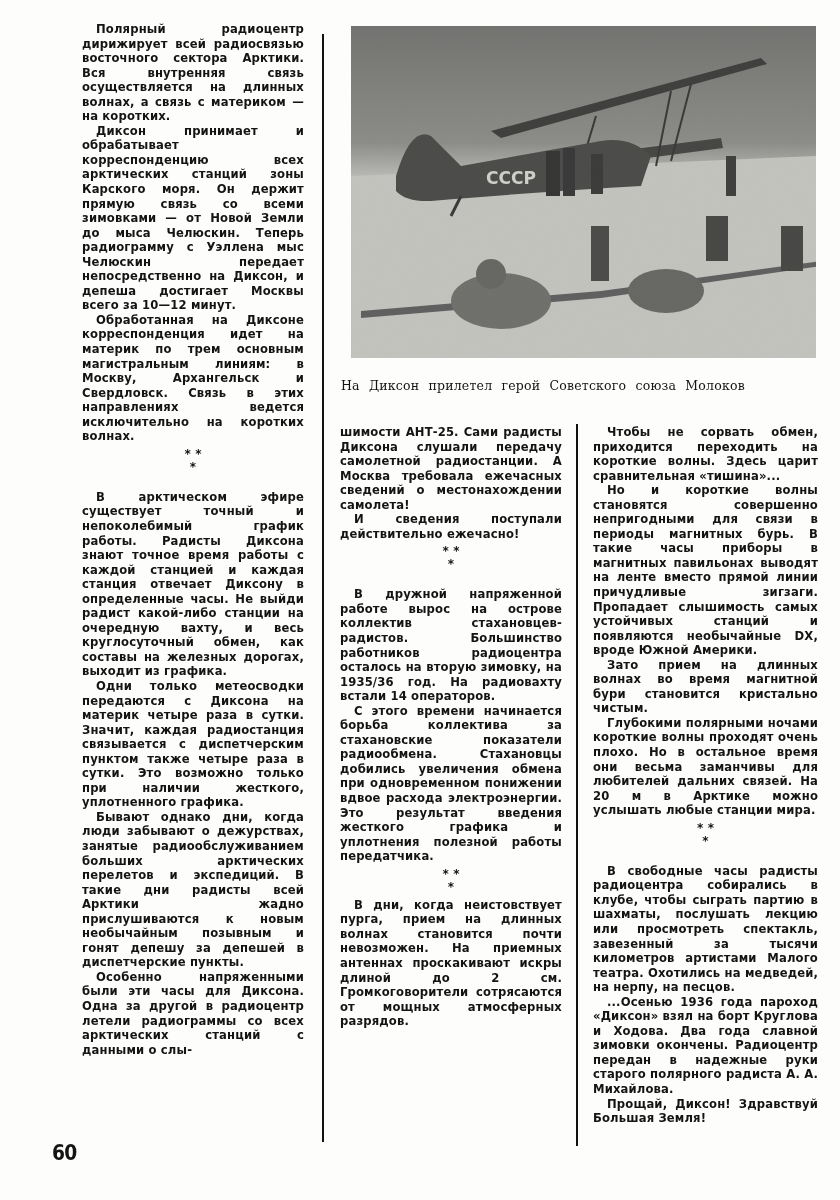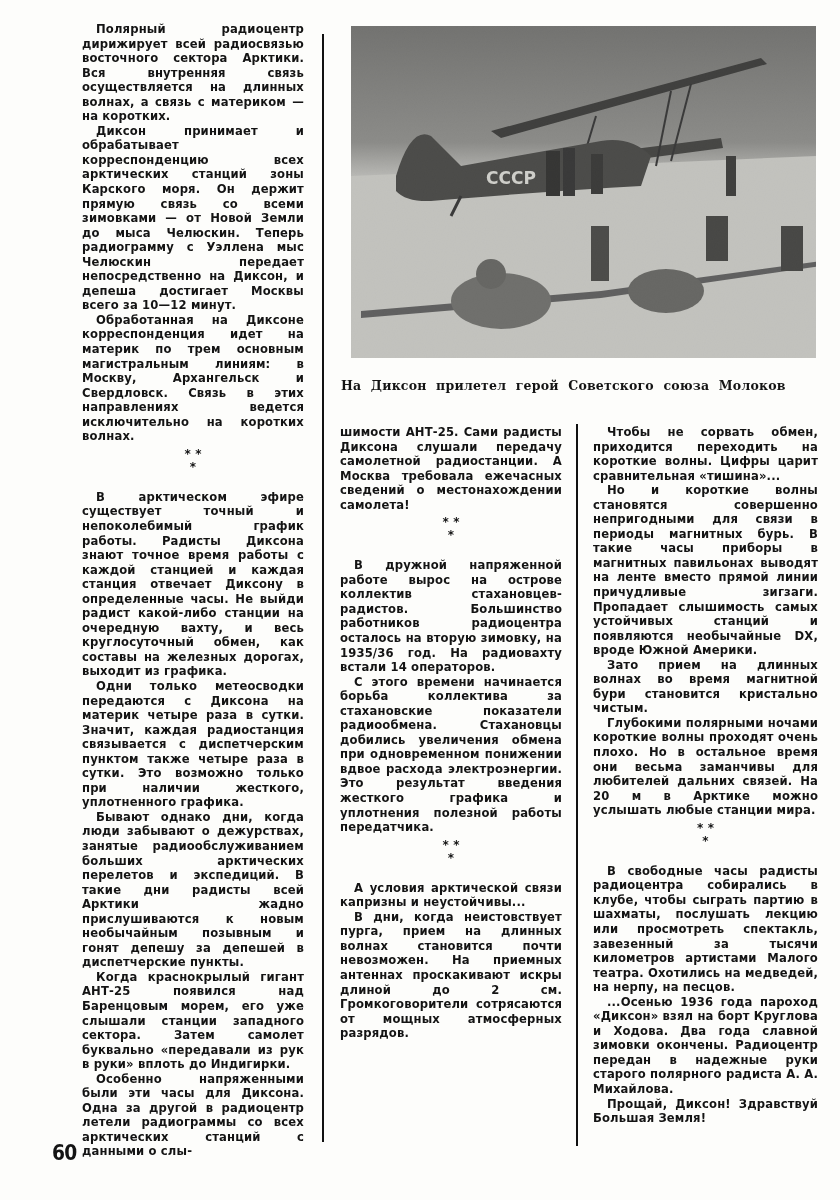--- a/index.html
+++ b/index.html
@@ -27,21 +27,21 @@
     margin: 4px 0 4px 0; font-weight: 700; text-indent: 0 !important;
   }
   .stars div { text-indent: 0; }
   .rule { position: absolute; background: #111; width: 2px; }
   .photo {
     position: absolute; left: 351px; top: 26px; width: 465px; height: 332px;
     background: #0ea5e9; overflow: hidden;
   }
   .caption {
     position: absolute; left: 341px; top: 378px; width: 480px;
-    font-family: "DejaVu Serif", serif; font-weight: 700; font-size: 12.5px;
+    font-family: "DejaVu Serif", serif; font-weight: 400; font-size: 12.5px;
     word-spacing: 5px; letter-spacing: 0.2px;
   }
   .pagenum {
     position: absolute; left: 52px; top: 1140px;
     font-family: "DejaVu Sans", sans-serif; font-weight: 900;
     font-size: 22px; letter-spacing: -1px; transform: scaleX(0.85);
     transform-origin: left top;
   }
 </style>
 </head>
@@ -107,42 +107,41 @@
   <p>Полярный радиоцентр дирижирует всей радиосвязью восточного сектора Арктики. Вся внутренняя связь осуществляется на длинных волнах, а связь с материком — на коротких.</p>
   <p>Диксон принимает и обрабатывает корреспонденцию всех арктических станций зоны Карского моря. Он держит прямую связь со всеми зимовками — от Новой Земли до мыса Челюскин. Теперь радиограмму с Уэллена мыс Челюскин передает непосредственно на Диксон, и депеша достигает Москвы всего за 10—12 минут.</p>
   <p>Обработанная на Диксоне корреспонденция идет на материк по трем основным магистральным линиям: в Москву, Архангельск и Свердловск. Связь в этих направлениях ведется исключительно на коротких волнах.</p>
   <div class="stars">
       <div>* *</div>
       <div>*</div>
     </div>
   <p class="gap">В арктическом эфире существует точный и непоколебимый график работы. Радисты Диксона знают точное время работы с каждой станцией и каждая станция отвечает Диксону в определенные часы. Не выйди радист какой-либо станции на очередную вахту, и весь круглосуточный обмен, как составы на железных дорогах, выходит из графика.</p>
   <p>Одни только метеосводки передаются с Диксона на материк четыре раза в сутки. Значит, каждая радиостанция связывается с диспетчерским пунктом также четыре раза в сутки. Это возможно только при наличии жесткого, уплотненного графика.</p>
   <p>Бывают однако дни, когда люди забывают о дежурствах, занятые радиообслуживанием больших арктических перелетов и экспедиций. В такие дни радисты всей Арктики жадно прислушиваются к новым необычайным позывным и гонят депешу за депешей в диспетчерские пункты.</p>
-  <p>Когда краснокрылый гигант АНТ-25 появился над Баренцовым морем, его уже слышали станции западного сектора. Затем самолет буквально «передавали из рук в руки» вплоть до Индигирки.</p>
   <p>Особенно напряженными были эти часы для Диксона. Одна за другой в радиоцентр летели радиограммы со всех арктических станций с данными о слы-</p>
 </div>
 
 <div class="col col2">
   <p class="noindent">шимости АНТ-25. Сами радисты Диксона слушали передачу самолетной радиостанции. А Москва требовала ежечасных сведений о местонахождении самолета!</p>
+  <p>И сведения поступали действительно ежечасно!</p>
   <div class="stars">
       <div>* *</div>
       <div>*</div>
     </div>
   <p class="gap">В дружной напряженной работе вырос на острове коллектив стахановцев-радистов. Большинство работников радиоцентра осталось на вторую зимовку, на 1935/36 год. На радиовахту встали 14 операторов.</p>
   <p>С этого времени начинается борьба коллектива за стахановские показатели радиообмена. Стахановцы добились увеличения обмена при одновременном понижении вдвое расхода электроэнергии. Это результат введения жесткого графика и уплотнения полезной работы передатчика.</p>
   <div class="stars">
       <div>* *</div>
       <div>*</div>
     </div>
-  <p class="gap">А условия арктической связи капризны и неустойчивы...</p>
   <p>В дни, когда неистовствует пурга, прием на длинных волнах становится почти невозможен. На приемных антеннах проскакивают искры длиной до 2 см. Громкоговорители сотрясаются от мощных атмосферных разрядов.</p>
 </div>
 
 <div class="col col3">
-  <p>Чтобы не сорвать обмен, приходится переходить на короткие волны. Цифры царит сравнительная «тишина»...</p>
+  <p>Чтобы не сорвать обмен, приходится переходить на короткие волны. Здесь царит сравнительная «тишина»...</p>
   <p>Но и короткие волны становятся совершенно непригодными для связи в периоды магнитных бурь. В такие часы приборы в магнитных павильонах выводят на ленте вместо прямой линии причудливые зигзаги. Пропадает слышимость самых устойчивых станций и появляются необычайные DX, вроде Южной Америки.</p>
   <p>Зато прием на длинных волнах во время магнитной бури становится кристально чистым.</p>
   <p>Глубокими полярными ночами короткие волны проходят очень плохо. Но в остальное время они весьма заманчивы для любителей дальних связей. На 20 м в Арктике можно услышать любые станции мира.</p>
   <div class="stars">
       <div>* *</div>
       <div>*</div>
     </div>
   <p class="gap">В свободные часы радисты радиоцентра собирались в клубе, чтобы сыграть партию в шахматы, послушать лекцию или просмотреть спектакль, завезенный за тысячи километров артистами Малого театра. Охотились на медведей, на нерпу, на песцов.</p>
   <p>...Осенью 1936 года пароход «Диксон» взял на борт Круглова и Ходова. Два года славной зимовки окончены. Радиоцентр передан в надежные руки старого полярного радиста А. А. Михайлова.</p>
   <p>Прощай, Диксон! Здравствуй Большая Земля!</p>

